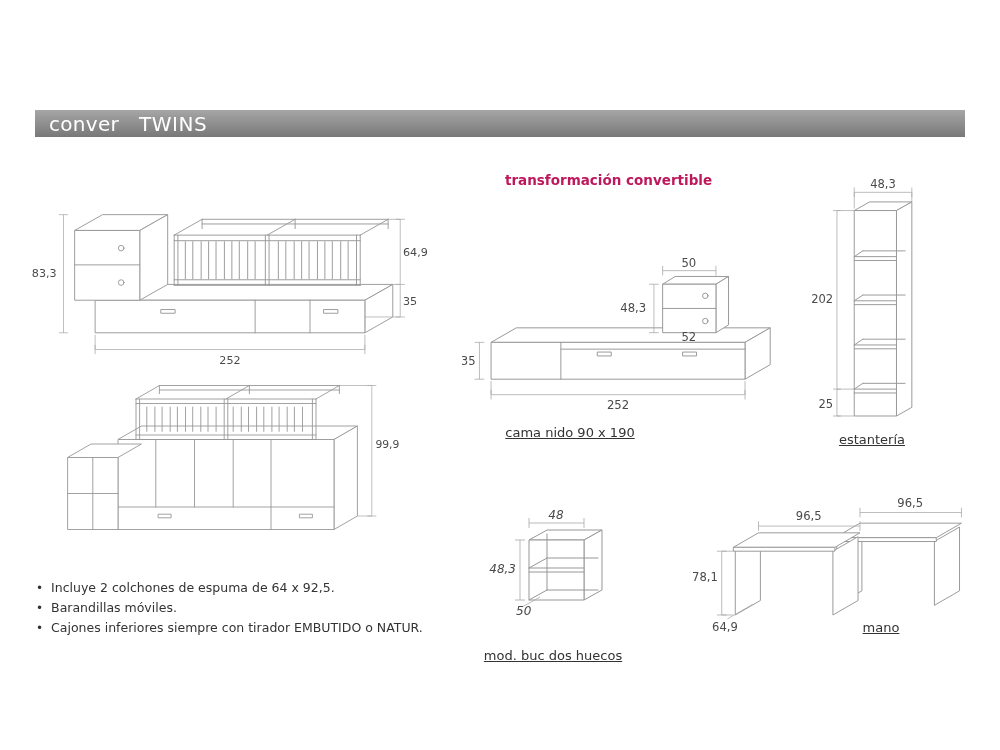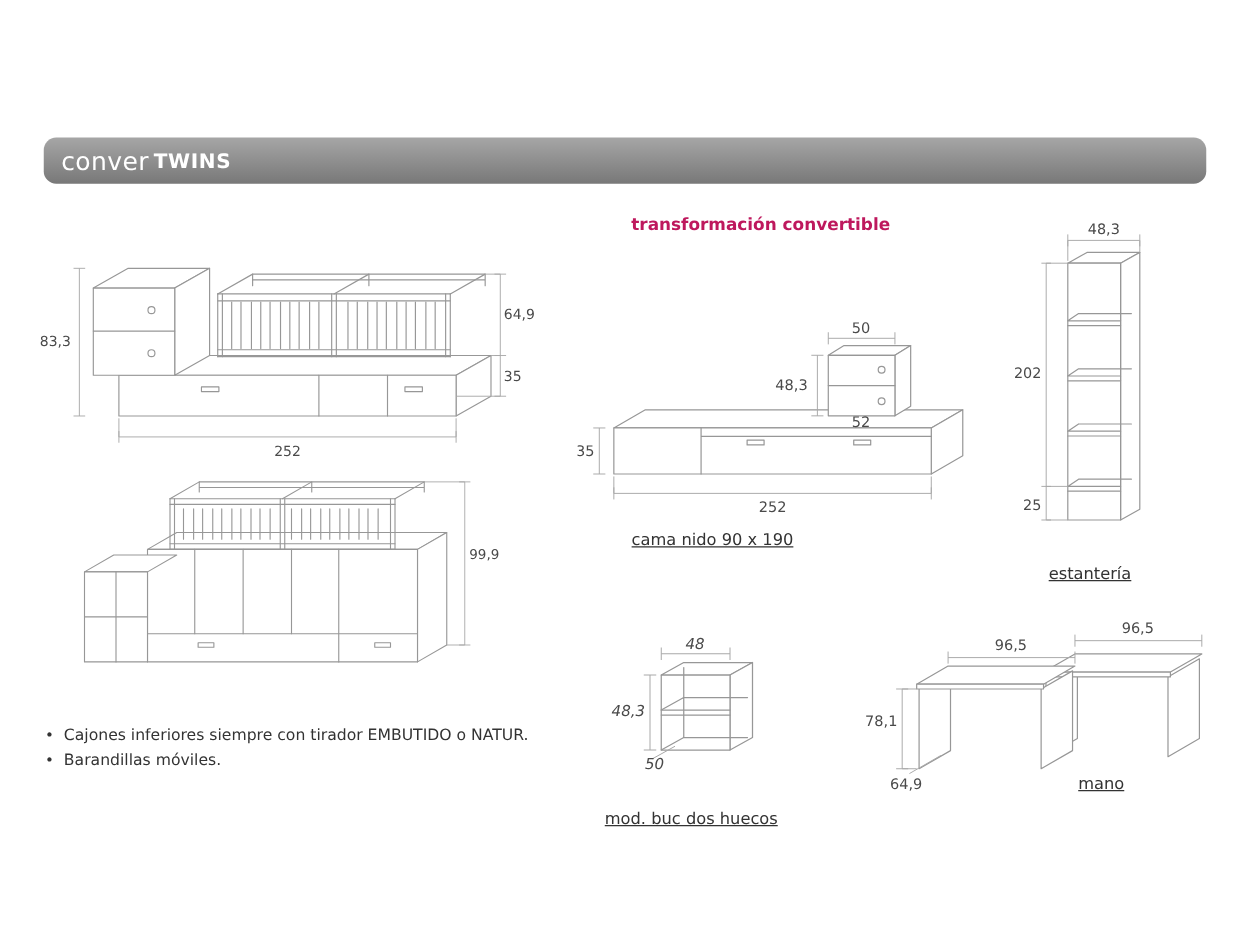--- a/index.html
+++ b/index.html
@@ -2,26 +2,26 @@
 <html><head>
 <meta charset="utf-8">
 <style>
   html,body{margin:0;padding:0;background:#fff;}
   body{
     width:1000px;height:750px;position:relative;overflow:hidden;
     font-family:"DejaVu Sans","Liberation Sans",sans-serif;color:#3a3a3a;
   }
   .abs{position:absolute;}
   .header-bar{
-    left:35px;top:110px;width:930px;height:37px;
+    left:35px;top:110px;width:930px;height:27px;
     background:linear-gradient(180deg,#a6a6a6,#787878);
-    display:flex;align-items:center;padding-left:14px;box-sizing:border-box;border-radius:10px;
+    display:flex;align-items:center;padding-left:14px;box-sizing:border-box;
   }
   .brand{color:#fff;font-size:20px;letter-spacing:.3px;}
-  .product{color:#fff;font-size:16px;font-weight:bold;margin-left:4px;letter-spacing:.5px;}
+  .product{color:#fff;font-size:20px;font-weight:normal;margin-left:20px;letter-spacing:.5px;}
   .section-title{font-weight:bold;font-size:13.5px;color:#be185d;}
   .caption{font-size:13px;color:#333;text-align:center;text-decoration:underline;}
   ul.notes{list-style:none;margin:0;padding:0;font-size:12.5px;color:#333;}
   ul.notes li{line-height:19px;}
   ul.notes li::before{content:"•";margin-right:8px;font-size:12px;color:#333;}
   svg{display:block;}
   .ln{fill:none;stroke:#979797;stroke-width:1;stroke-linejoin:round;stroke-linecap:round;}
   .lnf{fill:#ffffff;stroke:#979797;stroke-width:1;stroke-linejoin:round;}
   .dim{fill:none;stroke:#a8a8a8;stroke-width:.8;}
   text.dimtxt{font-size:12px;fill:#4a4a4a;font-family:"DejaVu Sans","Liberation Sans",sans-serif;}
@@ -98,22 +98,23 @@
       <path class="ln" d="M14 135 H70 M42 95 V175"></path>
     </g>
     <g>
       <path class="dim" d="M352 15 V160 M347 15 H357 M347 160 H357 M316 15 H352 M336 160 H352"></path>
       <text class="dimtxt" x="356" y="84">99,9</text>
     </g>
   </svg>
 </div>
 
 <ul class="abs notes" style="left:36px;top:578px;width:400px;">
+  <li>Incluye 2 colchones de espuma de 64 x 92,5.</li>
+  <li>Barandillas móviles.</li>
   <li>Cajones inferiores siempre con tirador EMBUTIDO o NATUR.</li>
-  <li>Barandillas móviles.</li>
 </ul>
 
 <div class="abs section-title" style="left:505px;top:172px;">transformación convertible</div>
 
 <div class="abs" style="left:462px;top:228px;width:315px;">
   <svg viewBox="0 0 325 195" width="315">
     <g>
       <path class="lnf" d="M30 118 L56 103 H318 L292 118 Z"></path>
       <path class="lnf" d="M292 118 L318 103 V141 L292 156 Z"></path>
       <path class="lnf" d="M30 118 H292 V156 H30 Z"></path>
@@ -155,21 +156,21 @@
     <g>
       <path class="dim" d="M44 17 H104 M44 12 V22 M104 12 V22 M44 34 V17 M104 27 V17"></path>
       <text class="dimtxt" x="74" y="12" text-anchor="middle">48,3</text>
       <path class="dim" d="M26 36 V222 M22 36 H30 M22 222 H30 M44 36 H26 M44 222 H26"></path>
       <text class="dimtxt" x="22" y="132" text-anchor="end">202</text>
       <path class="dim" d="M26 222 V250 M22 250 H30 M44 250 H26"></path>
       <text class="dimtxt" x="22" y="242" text-anchor="end">25</text>
     </g>
   </svg>
 </div>
-<div class="abs caption" style="left:827px;top:452px;width:90px;">estantería</div>
+<div class="abs caption" style="left:827px;top:432px;width:90px;">estantería</div>
 
 <div class="abs" style="left:488px;top:505px;width:135px;font-style:italic;">
   <svg viewBox="0 0 135 115" width="135">
     <g>
       <path class="lnf" d="M41 35 L59 25 H114 L96 35 Z"></path>
       <path class="lnf" d="M96 35 L114 25 V85 L96 95 Z"></path>
       <path class="lnf" d="M41 35 H96 V95 H41 Z"></path>
       <path class="ln" d="M41 95 L59 85 M59 85 H110 M41 63 L59 53 M59 53 H110 M59 29 V85"></path>
       <path class="ln" d="M41 63 H96 M41 67 H96"></path>
     </g>

